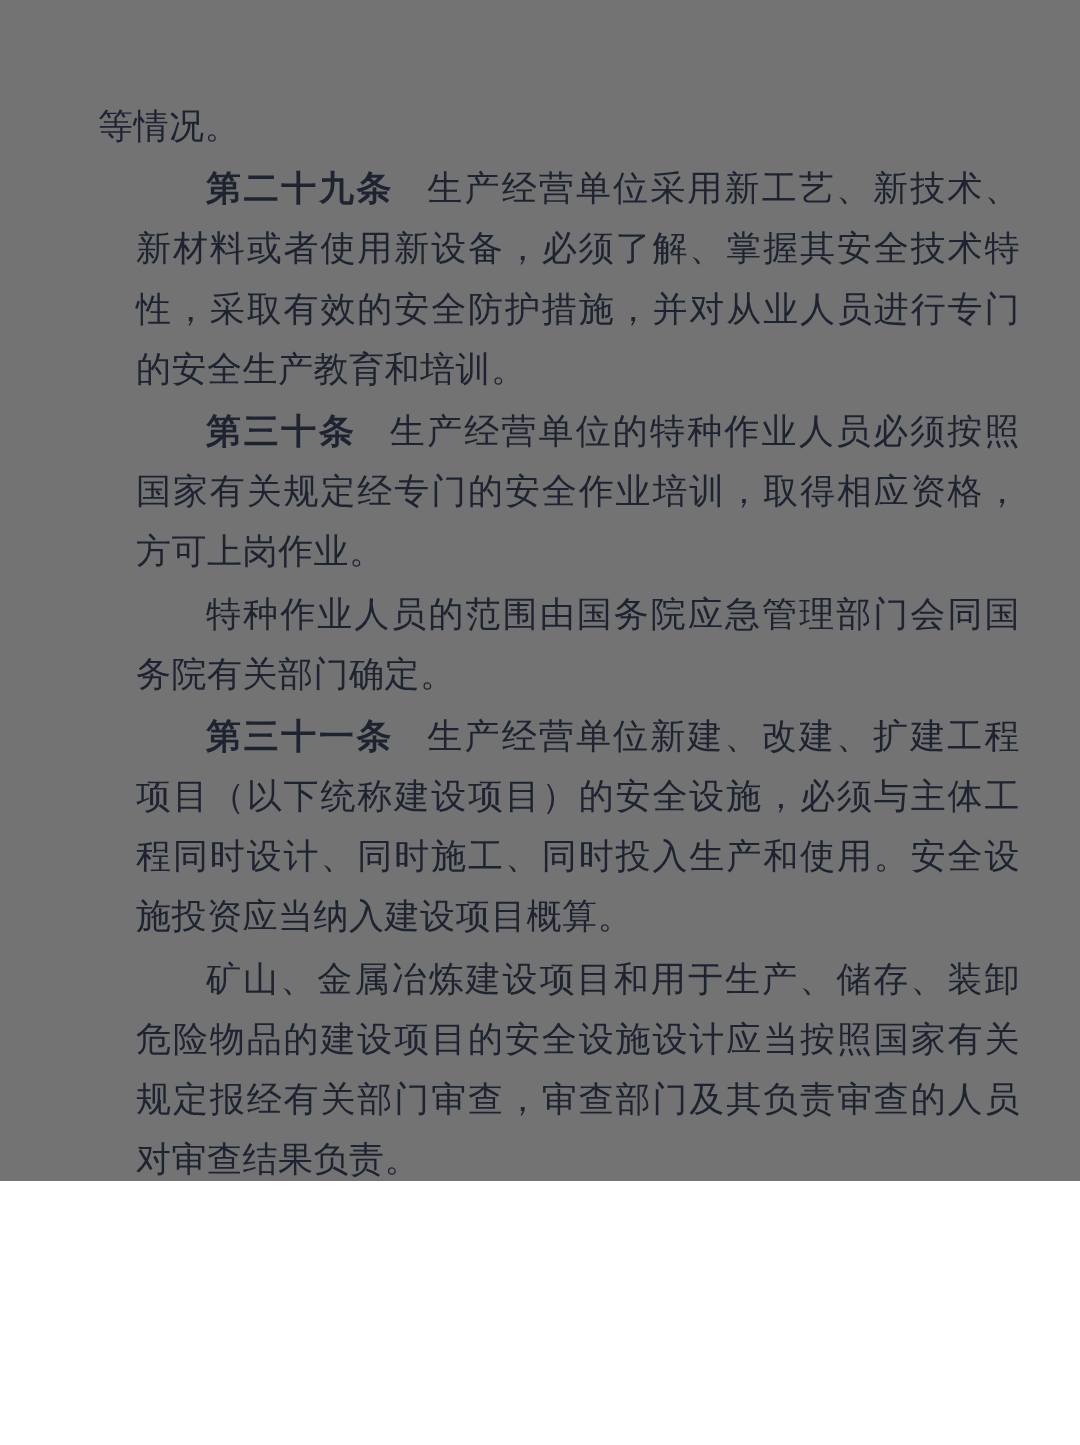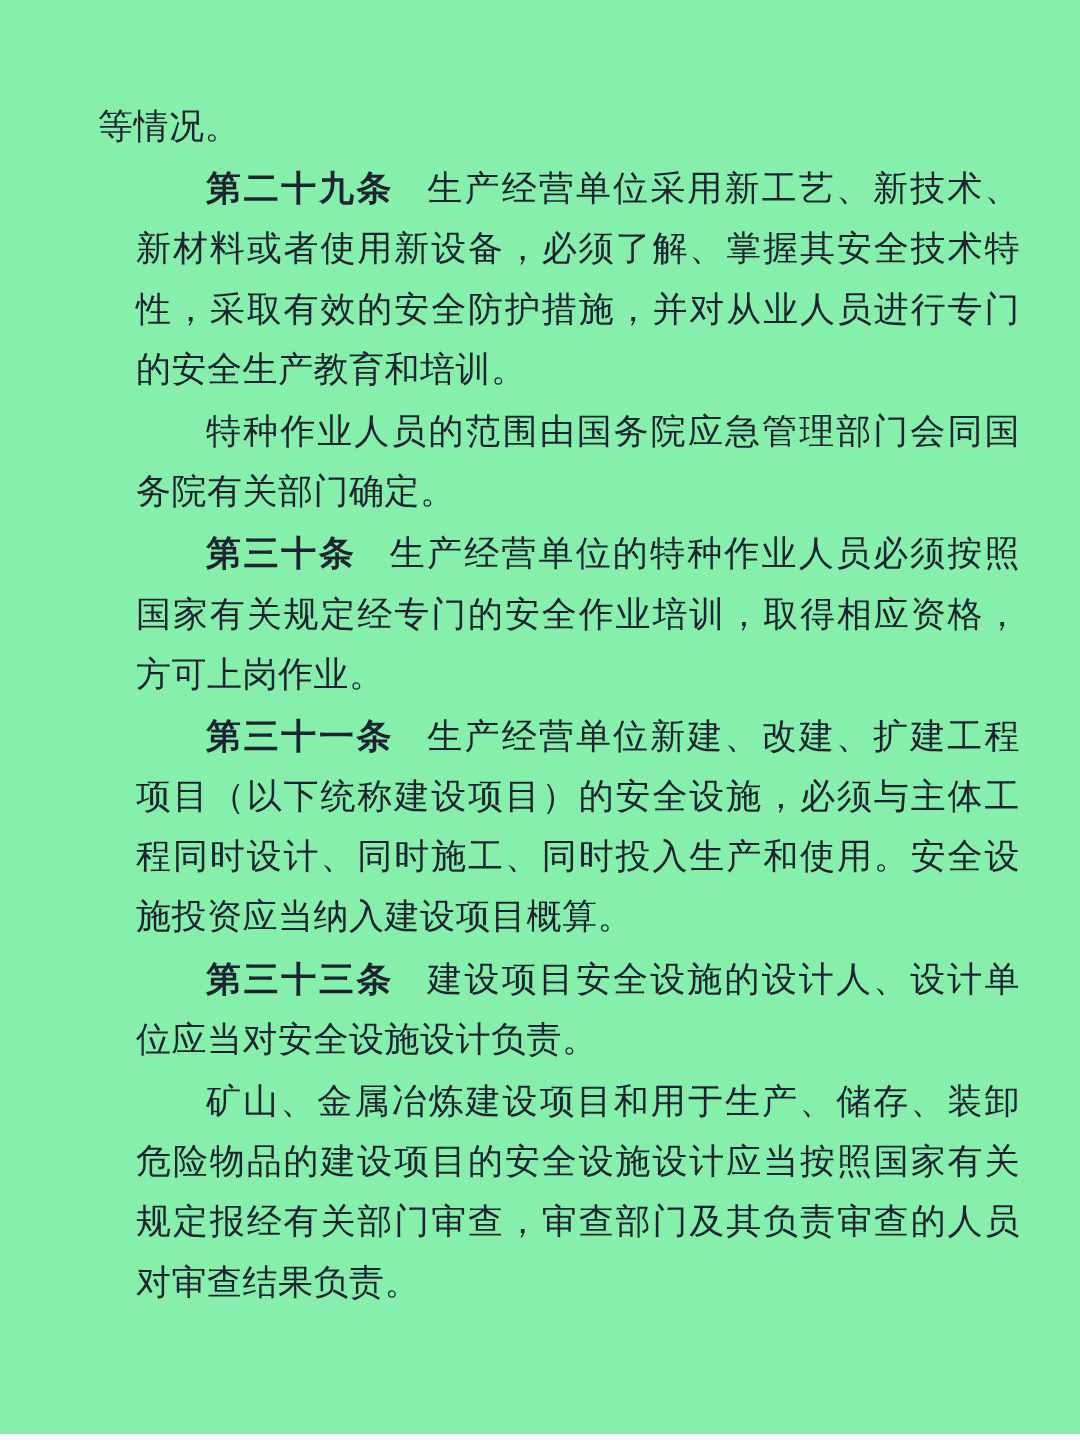--- a/index.html
+++ b/index.html
@@ -3,22 +3,22 @@
 <meta charset="utf-8">
 <style>
   html, body {
     margin: 0;
     padding: 0;
     background: #ffffff;
   }
   .page {
     position: relative;
     width: 1080px;
-    height: 1434px;
-    background: #86efac;
+    height: 1181px;
+    background: #737373;
     box-sizing: border-box;
     padding: 96px 60px 40px 98px;
     font-family: "DejaVu Serif", "Liberation Serif", serif;
     color: #1d2330;
     overflow: hidden;
   }
   .doc-body {
     font-size: 35px;
     line-height: 1.72;
     letter-spacing: 0.5px;
@@ -41,19 +41,18 @@
     width: 0.9em;
   }
 </style>
 </head>
 <body>
 
 <div class="page">
   <div class="doc-body" id="doc-body">
       <p><span>等情况。</span></p>
       <p class="indent"><span class="art-label">第二十九条</span><span class="art-gap"></span><span>生产经营单位采用新工艺、新技术、新材料或者使用新设备，必须了解、掌握其安全技术特性，采取有效的安全防护措施，并对从业人员进行专门的安全生产教育和培训。</span></p>
+      <p class="indent"><span class="art-label">第三十条</span><span class="art-gap"></span><span>生产经营单位的特种作业人员必须按照国家有关规定经专门的安全作业培训，取得相应资格，方可上岗作业。</span></p>
       <p class="indent"><span>特种作业人员的范围由国务院应急管理部门会同国务院有关部门确定。</span></p>
-      <p class="indent"><span class="art-label">第三十条</span><span class="art-gap"></span><span>生产经营单位的特种作业人员必须按照国家有关规定经专门的安全作业培训，取得相应资格，方可上岗作业。</span></p>
       <p class="indent"><span class="art-label">第三十一条</span><span class="art-gap"></span><span>生产经营单位新建、改建、扩建工程项目（以下统称建设项目）的安全设施，必须与主体工程同时设计、同时施工、同时投入生产和使用。安全设施投资应当纳入建设项目概算。</span></p>
-      <p class="indent"><span class="art-label">第三十三条</span><span class="art-gap"></span><span>建设项目安全设施的设计人、设计单位应当对安全设施设计负责。</span></p>
       <p class="indent"><span>矿山、金属冶炼建设项目和用于生产、储存、装卸危险物品的建设项目的安全设施设计应当按照国家有关规定报经有关部门审查，审查部门及其负责审查的人员对审查结果负责。</span></p>
     </div>
 </div>
 
 </body></html>

